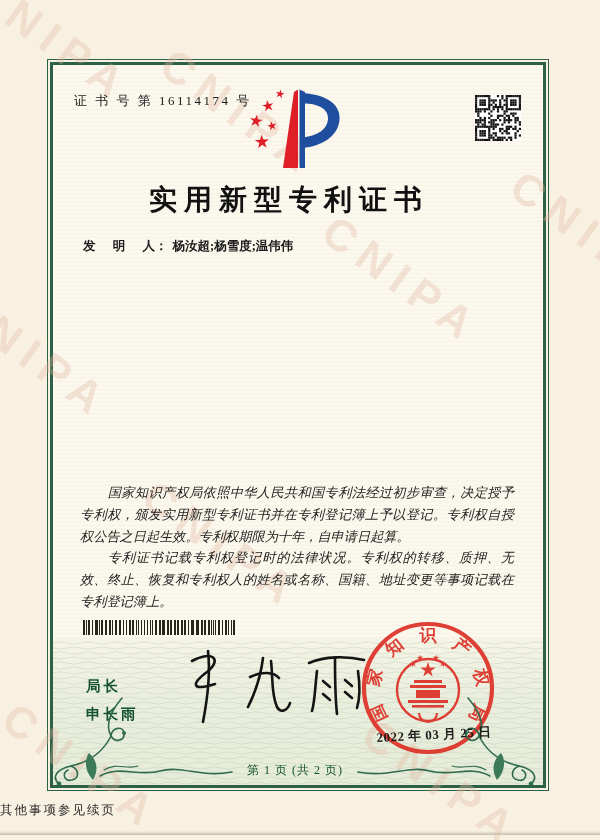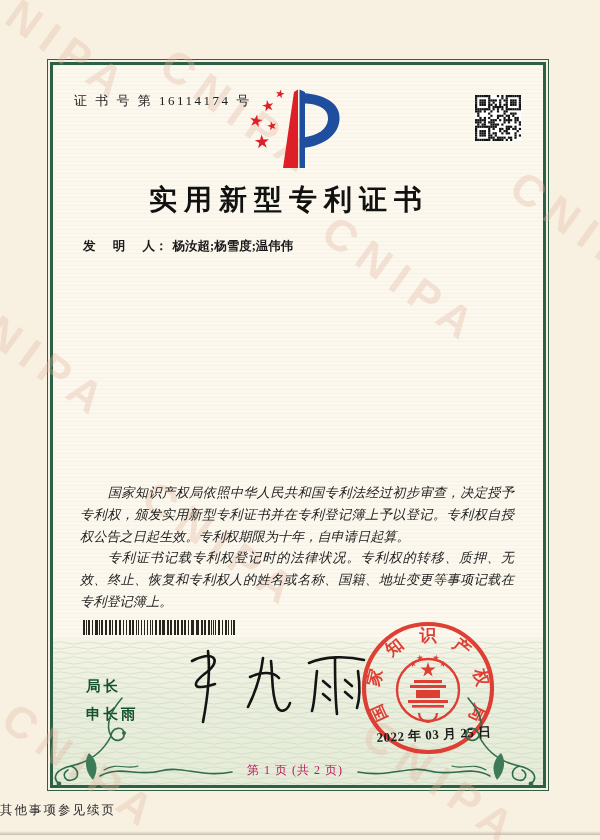--- a/index.html
+++ b/index.html
@@ -63,21 +63,21 @@
   }
   .signature{position:absolute;left:116px;top:584px;z-index:3;}
   .seal{position:absolute;left:298px;top:552px;z-index:3;opacity:.92;}
   .seal-date{
     position:absolute;left:306px;top:664px;width:156px;z-index:4;
     text-align:center;font-size:13px;font-weight:bold;letter-spacing:.5px;
     color:#1e1c1a;transform:rotate(-3deg);
   }
   .page-info{
     position:absolute;left:0;right:0;top:700px;text-align:center;
-    font-size:12px;letter-spacing:1px;color:#be185d;z-index:3;
+    font-size:12px;letter-spacing:1px;color:#14532d;z-index:3;
   }
   .ornament{position:absolute;z-index:3;bottom:-10px;}
   .ornament.left{left:-8px;}
   .ornament.right{right:-8px;transform:scaleX(-1);}
   .cont-note{
     position:absolute;left:0;right:0;top:802px;text-align:left;
     font-size:12.5px;letter-spacing:2px;color:#2a2a2a;
   }
   .page-edge{position:absolute;left:0;right:0;top:831px;height:4px;
     background:linear-gradient(180deg,rgba(140,130,110,.0),rgba(140,130,110,.45));}

